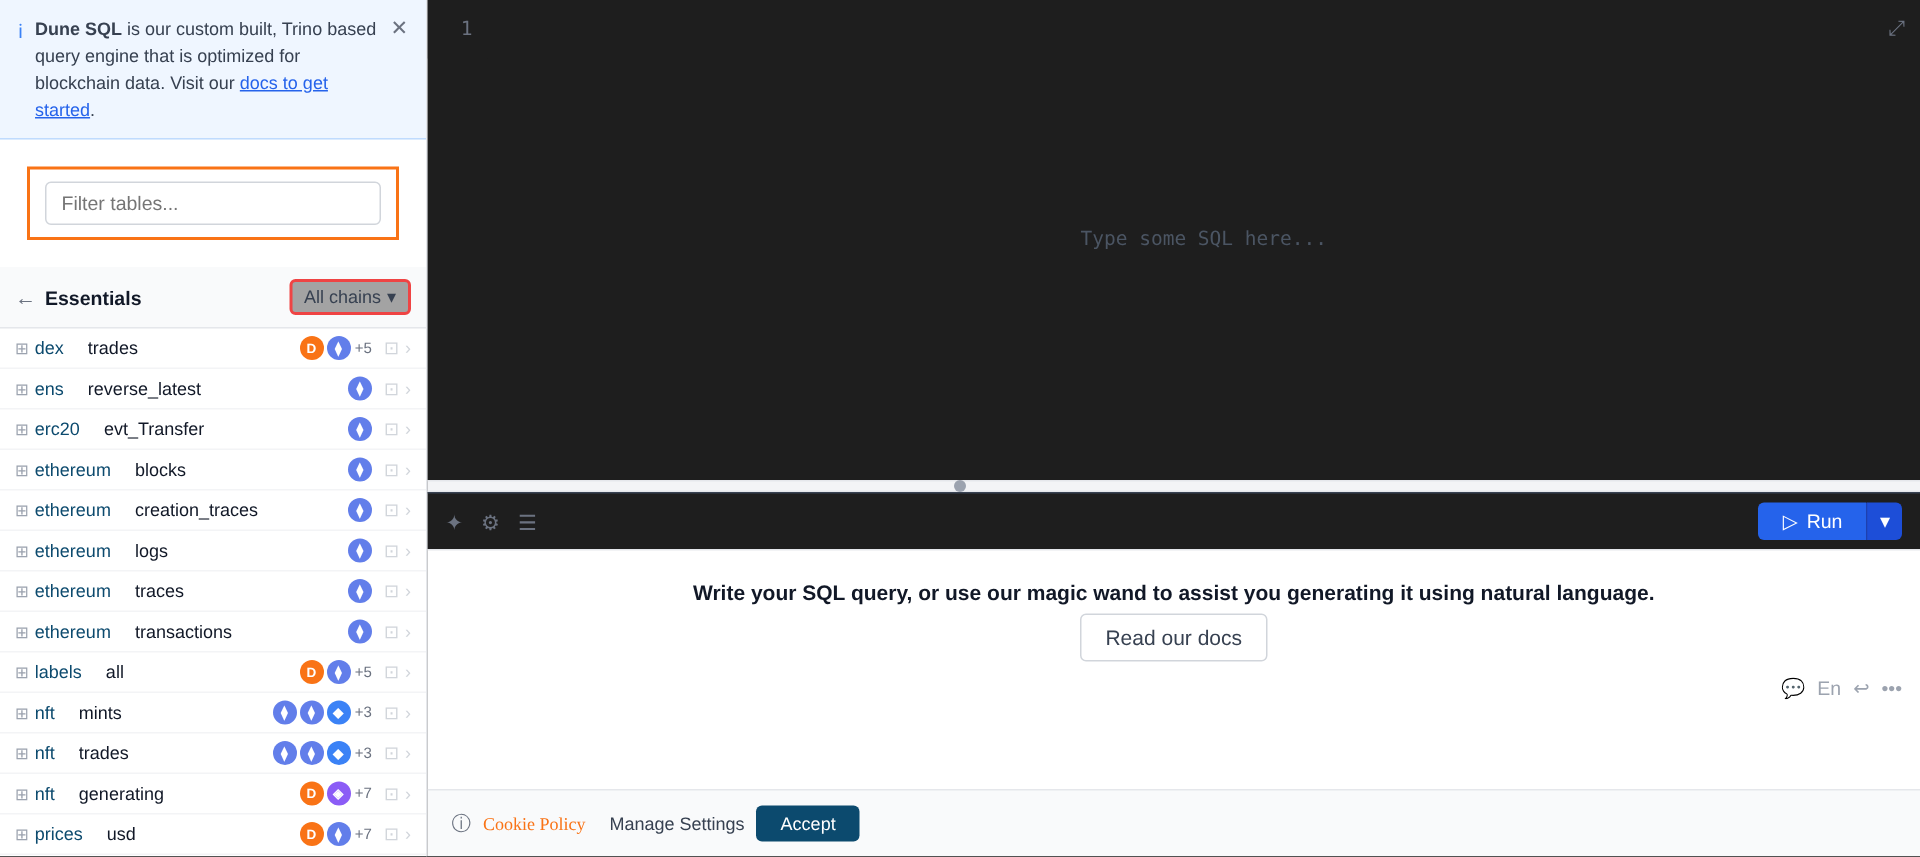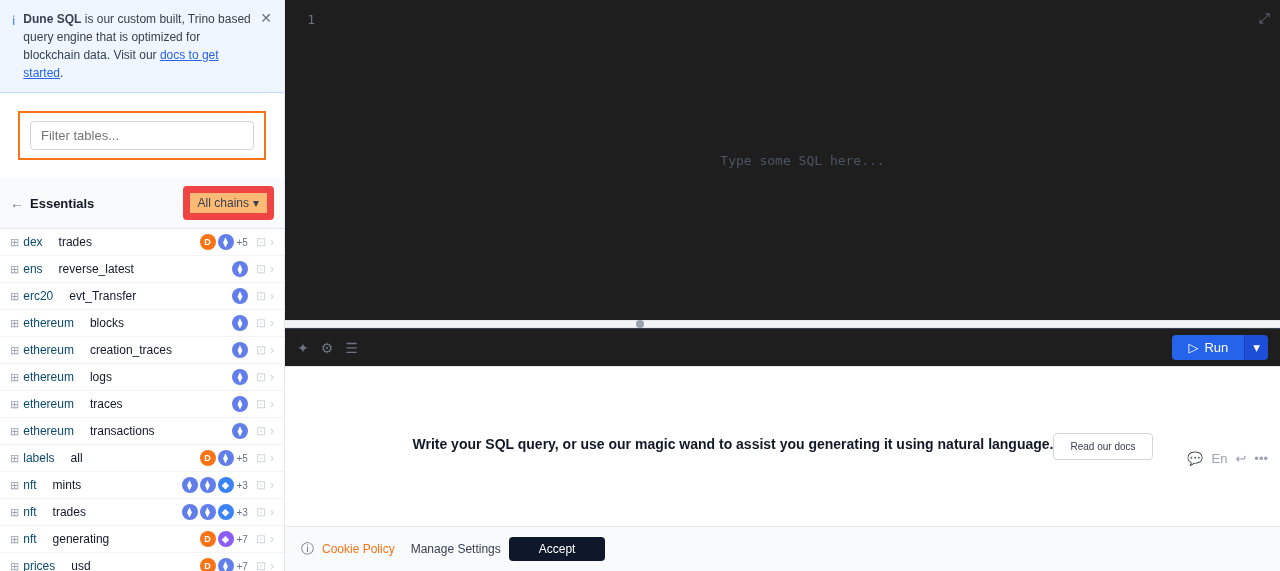--- a/index.html
+++ b/index.html
@@ -91,26 +91,26 @@
     .essentials-label {
       font-size: 13px;
       font-weight: 600;
       color: #111827;
       flex: 1;
     }
     .chain-select {
       display: flex;
       align-items: center;
       gap: 4px;
-      border: 7px solid #ef4444;
+      border: 2px solid #ef4444;
       border-radius: 4px;
       padding: 3px 8px;
       font-size: 12px;
       color: #374151;
-      background: #fdba74;
+      background: #a3a3a3;
       cursor: pointer;
     }
 
     .table-list {
       overflow-y: auto;
       flex: 1;
     }
     .table-item {
       display: flex;
       align-items: center;
@@ -258,23 +258,23 @@
       border-left: 1px solid #1e40af;
       padding: 5px 8px;
       cursor: pointer;
       border-radius: 0 4px 4px 0;
     }
 
     
     .results-area {
       background: #ffffff;
       display: flex;
-      flex-direction: row;
-      align-items: center;
-      justify-content: center;
+      flex-direction: column;
+      align-items: center;
+      justify-content: flex-start;
       padding: 20px;
       min-height: 160px;
       border-top: 1px solid #e5e7eb;
       position: relative;
     }
     .results-title {
       font-size: 14px;
       font-weight: 600;
       color: #111827;
       text-align: center;
@@ -284,21 +284,21 @@
       font-size: 13px;
       color: #6b7280;
       text-align: center;
       margin-bottom: 14px;
     }
     .read-docs-btn {
       background: white;
       border: 1px solid #d1d5db;
       border-radius: 4px;
       padding: 7px 16px;
-      font-size: 10px;
+      font-size: 14px;
       color: #374151;
       cursor: pointer;
       font-weight: 500;
     }
 
     .right-toolbar {
       position: absolute;
       right: 12px;
       bottom: 60px;
       display: flex;
@@ -323,36 +323,36 @@
       color: #374151;
       position: relative;
       z-index: 100;
       width: 100%;
     }
     .cookie-banner .info-icon-sm {
       color: #6b7280;
       font-size: 13px;
       flex-shrink: 0;
     }
-    .cookie-banner a { color: #f97316; text-decoration: none; }
+    .cookie-banner a { color: #f97316; text-decoration: none; font-family: Liberation Serif, serif; }
     .manage-settings-btn {
       margin-left: 8px;
       background: none;
       border: none;
       font-size: 12px;
       color: #374151;
       cursor: pointer;
       text-decoration: none;
     }
     .accept-btn {
-      background: #0f172a;
+      background: #0c4a6e;
       color: white;
       border: none;
       border-radius: 4px;
-      padding: 5px 30px;
+      padding: 5px 16px;
       font-size: 12px;
       font-weight: 500;
       cursor: pointer;
     }
     .divider-handle {
       width: 8px;
       height: 8px;
       background: #9ca3af;
       border-radius: 50%;
       cursor: ew-resize;

